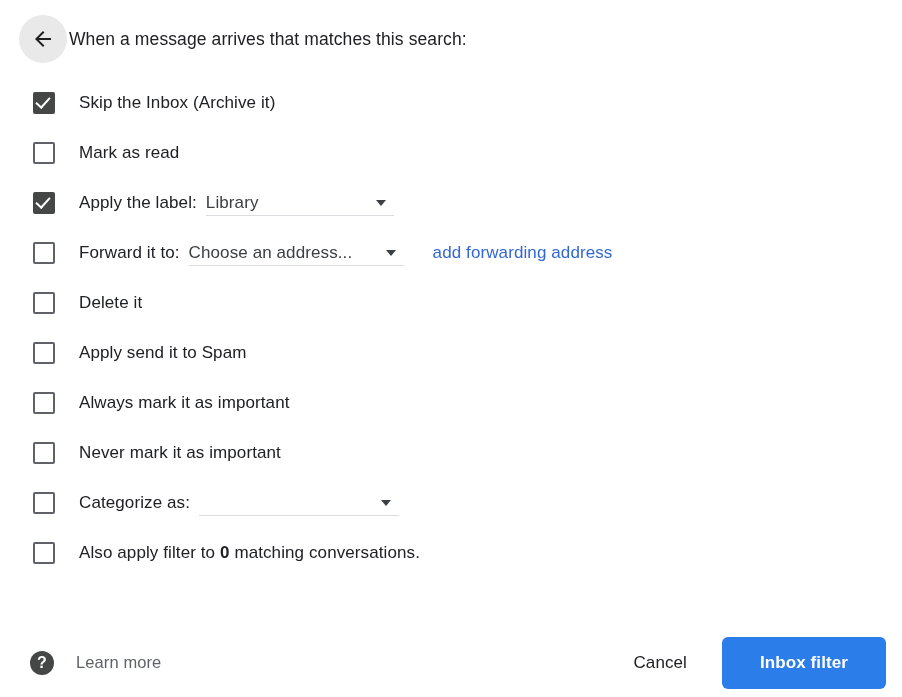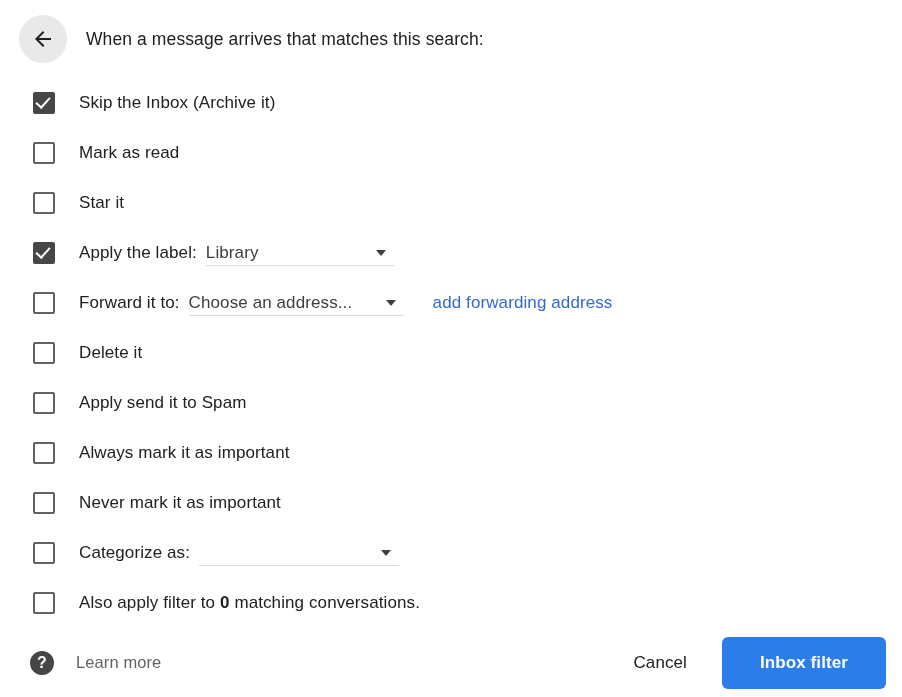--- a/index.html
+++ b/index.html
@@ -34,21 +34,21 @@
     border-radius: 50%;
     background: #e9e9e9;
     display: flex;
     align-items: center;
     justify-content: center;
     cursor: pointer;
     flex: 0 0 auto;
   }
   .back-btn svg { display: block; }
   .header-title {
-    margin-left: 19px;
+    margin-left: 2px;
     font-size: 17.5px;
     line-height: 22px;
     color: #202124;
     letter-spacing: 0.1px;
     white-space: nowrap;
   }
 
   
   .options {
     position: absolute;
@@ -219,24 +219,20 @@
   <div class="row">
     <div class="cbox checked"></div>
     <div class="row-label">Skip the Inbox (Archive it)</div>
   </div>
 
   <div class="row">
     <div class="cbox"></div>
     <div class="row-label">Mark as read</div>
   </div>
 
-  <div class="row">
-    <div class="cbox"></div>
-    <div class="row-label">Star it</div>
-  </div>
 
   <div class="row">
     <div class="cbox checked"></div>
     <div class="row-label">Apply the label:</div>
     <div class="select label-select">
       <span class="select-value">Library</span>
       <span class="caret"></span>
     </div>
   </div>
 

